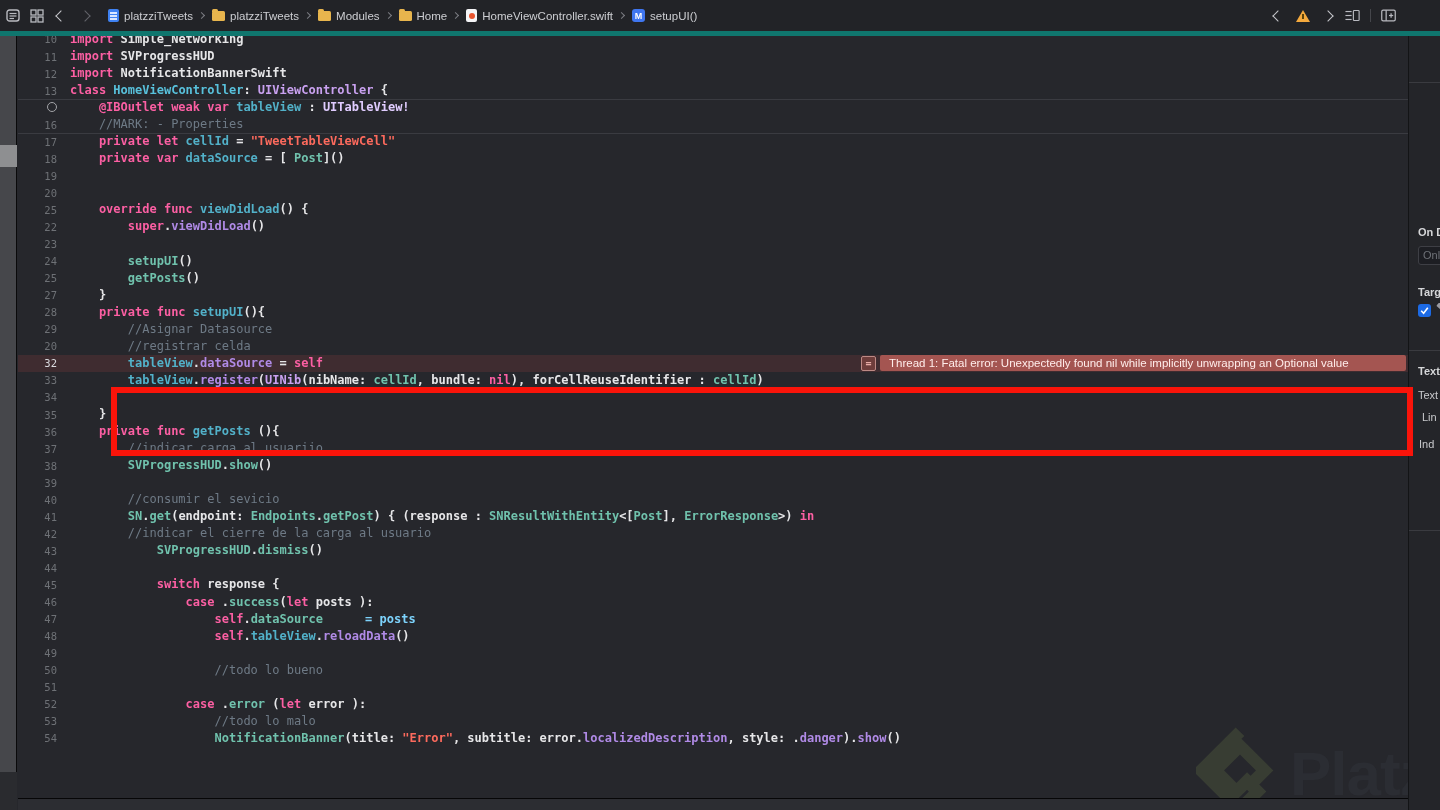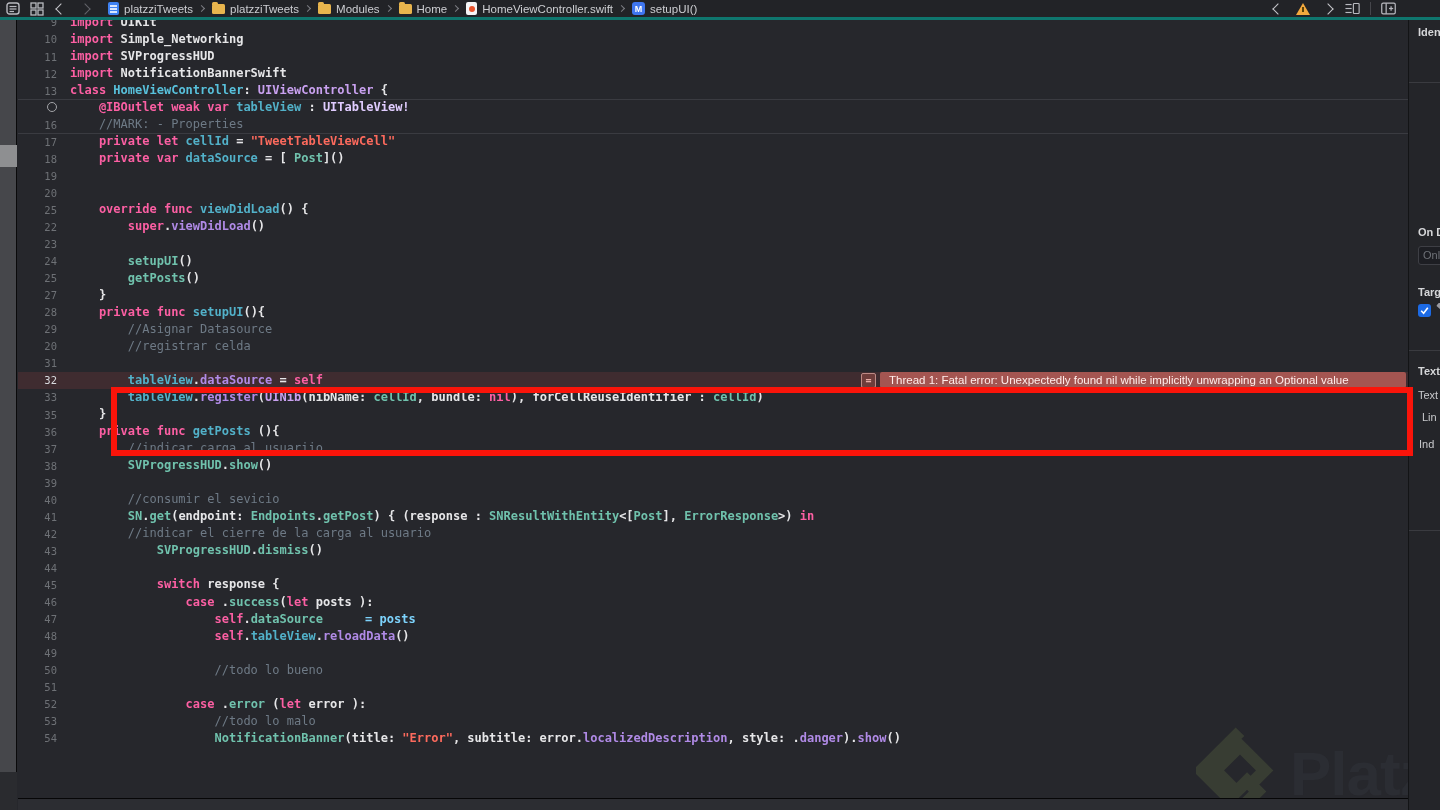--- a/index.html
+++ b/index.html
@@ -1,22 +1,22 @@
 <!DOCTYPE html>
 <html><head>
 <meta charset="utf-8">
 <style>
   * { margin:0; padding:0; box-sizing:border-box; }
   html,body { width:1440px; height:810px; overflow:hidden; background:#101113; }
   #app { position:absolute; inset:0; width:1440px; height:810px; background:#26272c;
          font-family:"Liberation Sans", sans-serif; overflow:hidden; }
 
   
-  .jumpbar { position:absolute; left:0; top:0; width:1440px; height:20px; background:#222327;
-             border-bottom:3px solid #0f766e; z-index:40; display:flex; align-items:center; }
+  .jumpbar { position:absolute; left:0; top:0; width:1440px; height:36px; background:#222327;
+             border-bottom:5px solid #0f766e; z-index:40; display:flex; align-items:center; }
   .jb-left { display:flex; align-items:center; gap:9px; padding-left:5px; }
   .jb-icon { width:15px; height:15px; display:inline-flex; align-items:center; justify-content:center; }
   .chev { width:8px; height:8px; border-right:1.6px solid #c6c7cb; border-top:1.6px solid #c6c7cb; }
   .chev.back { transform:rotate(-135deg); }
   .chev.fwd  { transform:rotate(45deg); }
   .chev.dim  { border-color:#63646a; }
   .breadcrumb { display:flex; align-items:center; margin-left:14px; font-size:11.5px; color:#cdced2; white-space:nowrap; }
   .crumb { display:flex; align-items:center; gap:5px; margin:0 2px; cursor:default; }
   .crumb-sep { width:5px; height:5px; border-right:1.4px solid #7c7d83; border-top:1.4px solid #7c7d83;
                transform:rotate(45deg); margin:0 6px 0 4px; }
@@ -274,33 +274,33 @@
           <span class="codetext"><span style="color: rgb(252, 95, 163);">    private func </span><span style="color: rgb(82, 177, 201);">setupUI</span><span style="color: rgb(230, 230, 232);">(){</span></span>
         </div>
         <div class="row">
           <span class="ln">29</span>
           <span class="codetext"><span class="tc" style="color: rgb(110, 122, 134);">        //Asignar Datasource</span></span>
         </div>
         <div class="row">
           <span class="ln">20</span>
           <span class="codetext"><span class="tc" style="color: rgb(110, 122, 134);">        //registrar celda</span></span>
         </div>
-        <div class="row">
-          <span class="ln">31</span>
-          <span class="codetext"></span>
-        </div>
         <div class="row err">
           <span class="ln">32</span>
           <span class="codetext"><span style="color: rgb(82, 177, 201);">        tableView</span><span style="color: rgb(230, 230, 232);">.</span><span style="color: rgb(176, 138, 230);">dataSource</span><span style="color: rgb(230, 230, 232);"> = </span><span style="color: rgb(252, 95, 163);">self</span></span>
           <span class="err-badge">=</span>
           <span class="err-banner">Thread 1: Fatal error: Unexpectedly found nil while implicitly unwrapping an Optional value</span>
         </div>
         <div class="row">
           <span class="ln">33</span>
           <span class="codetext"><span style="color: rgb(82, 177, 201);">        tableView</span><span style="color: rgb(230, 230, 232);">.</span><span style="color: rgb(176, 138, 230);">register</span><span style="color: rgb(230, 230, 232);">(</span><span style="color: rgb(201, 161, 240);">UINib</span><span style="color: rgb(230, 230, 232);">(nibName: </span><span style="color: rgb(112, 194, 173);">cellId</span><span style="color: rgb(230, 230, 232);">, bundle: </span><span style="color: rgb(252, 95, 163);">nil</span><span style="color: rgb(230, 230, 232);">), forCellReuseIdentifier : </span><span style="color: rgb(112, 194, 173);">cellId</span><span style="color: rgb(230, 230, 232);">)</span></span>
+        </div>
+        <div class="row">
+          <span class="ln">34</span>
+          <span class="codetext"></span>
         </div>
         <div class="row">
           <span class="ln">35</span>
           <span class="codetext"><span style="color: rgb(230, 230, 232);">    }</span></span>
         </div>
         <div class="row">
           <span class="ln">36</span>
           <span class="codetext"><span style="color: rgb(252, 95, 163);">    private func </span><span style="color: rgb(82, 177, 201);">getPosts</span><span style="color: rgb(230, 230, 232);"> (){</span></span>
         </div>
         <div class="row">

